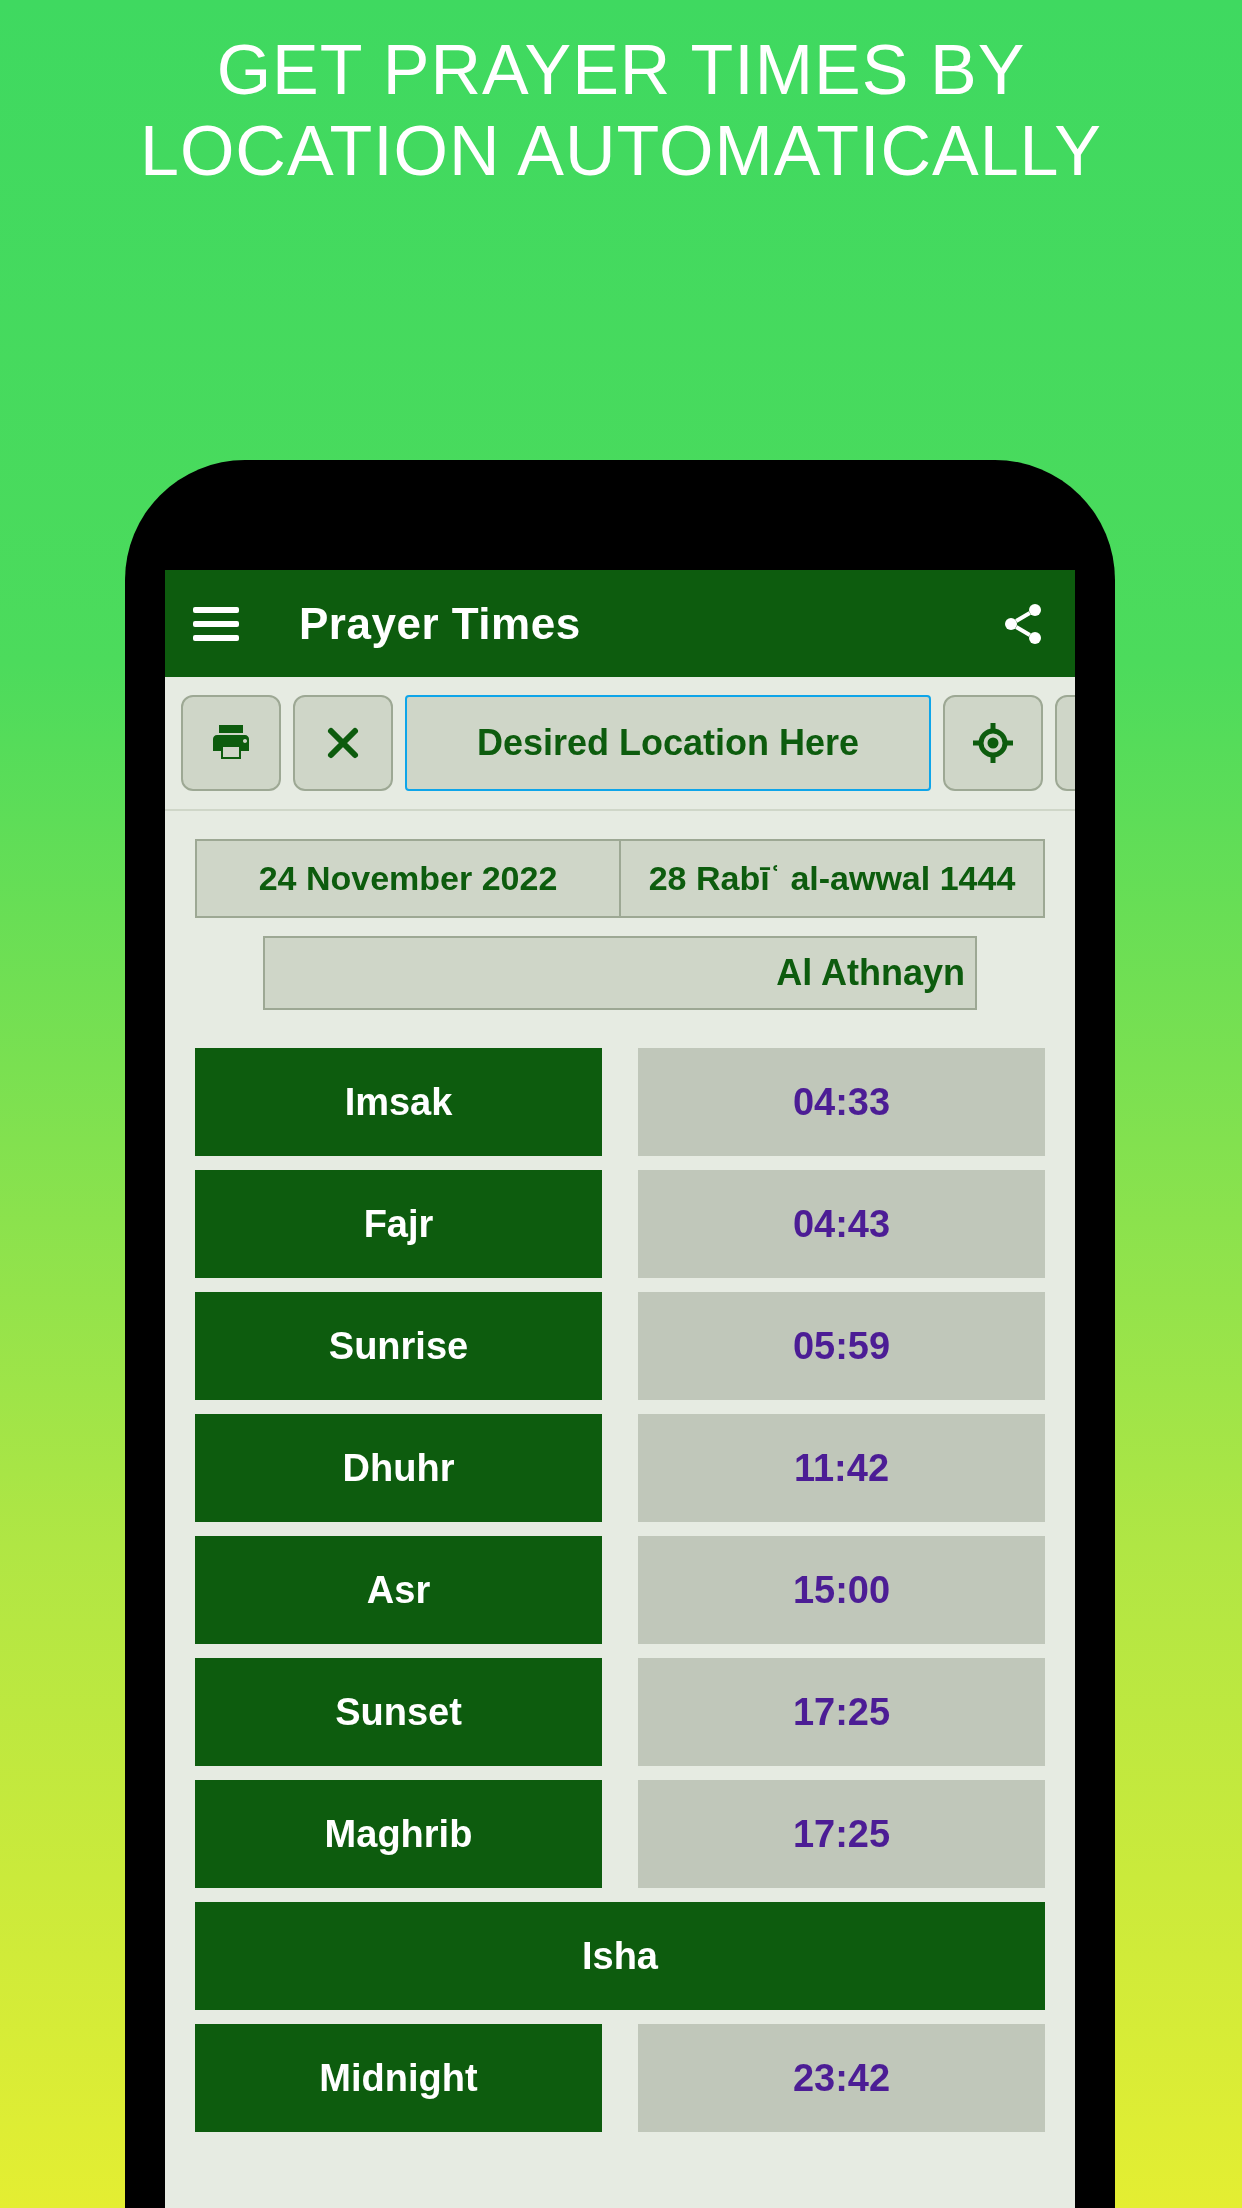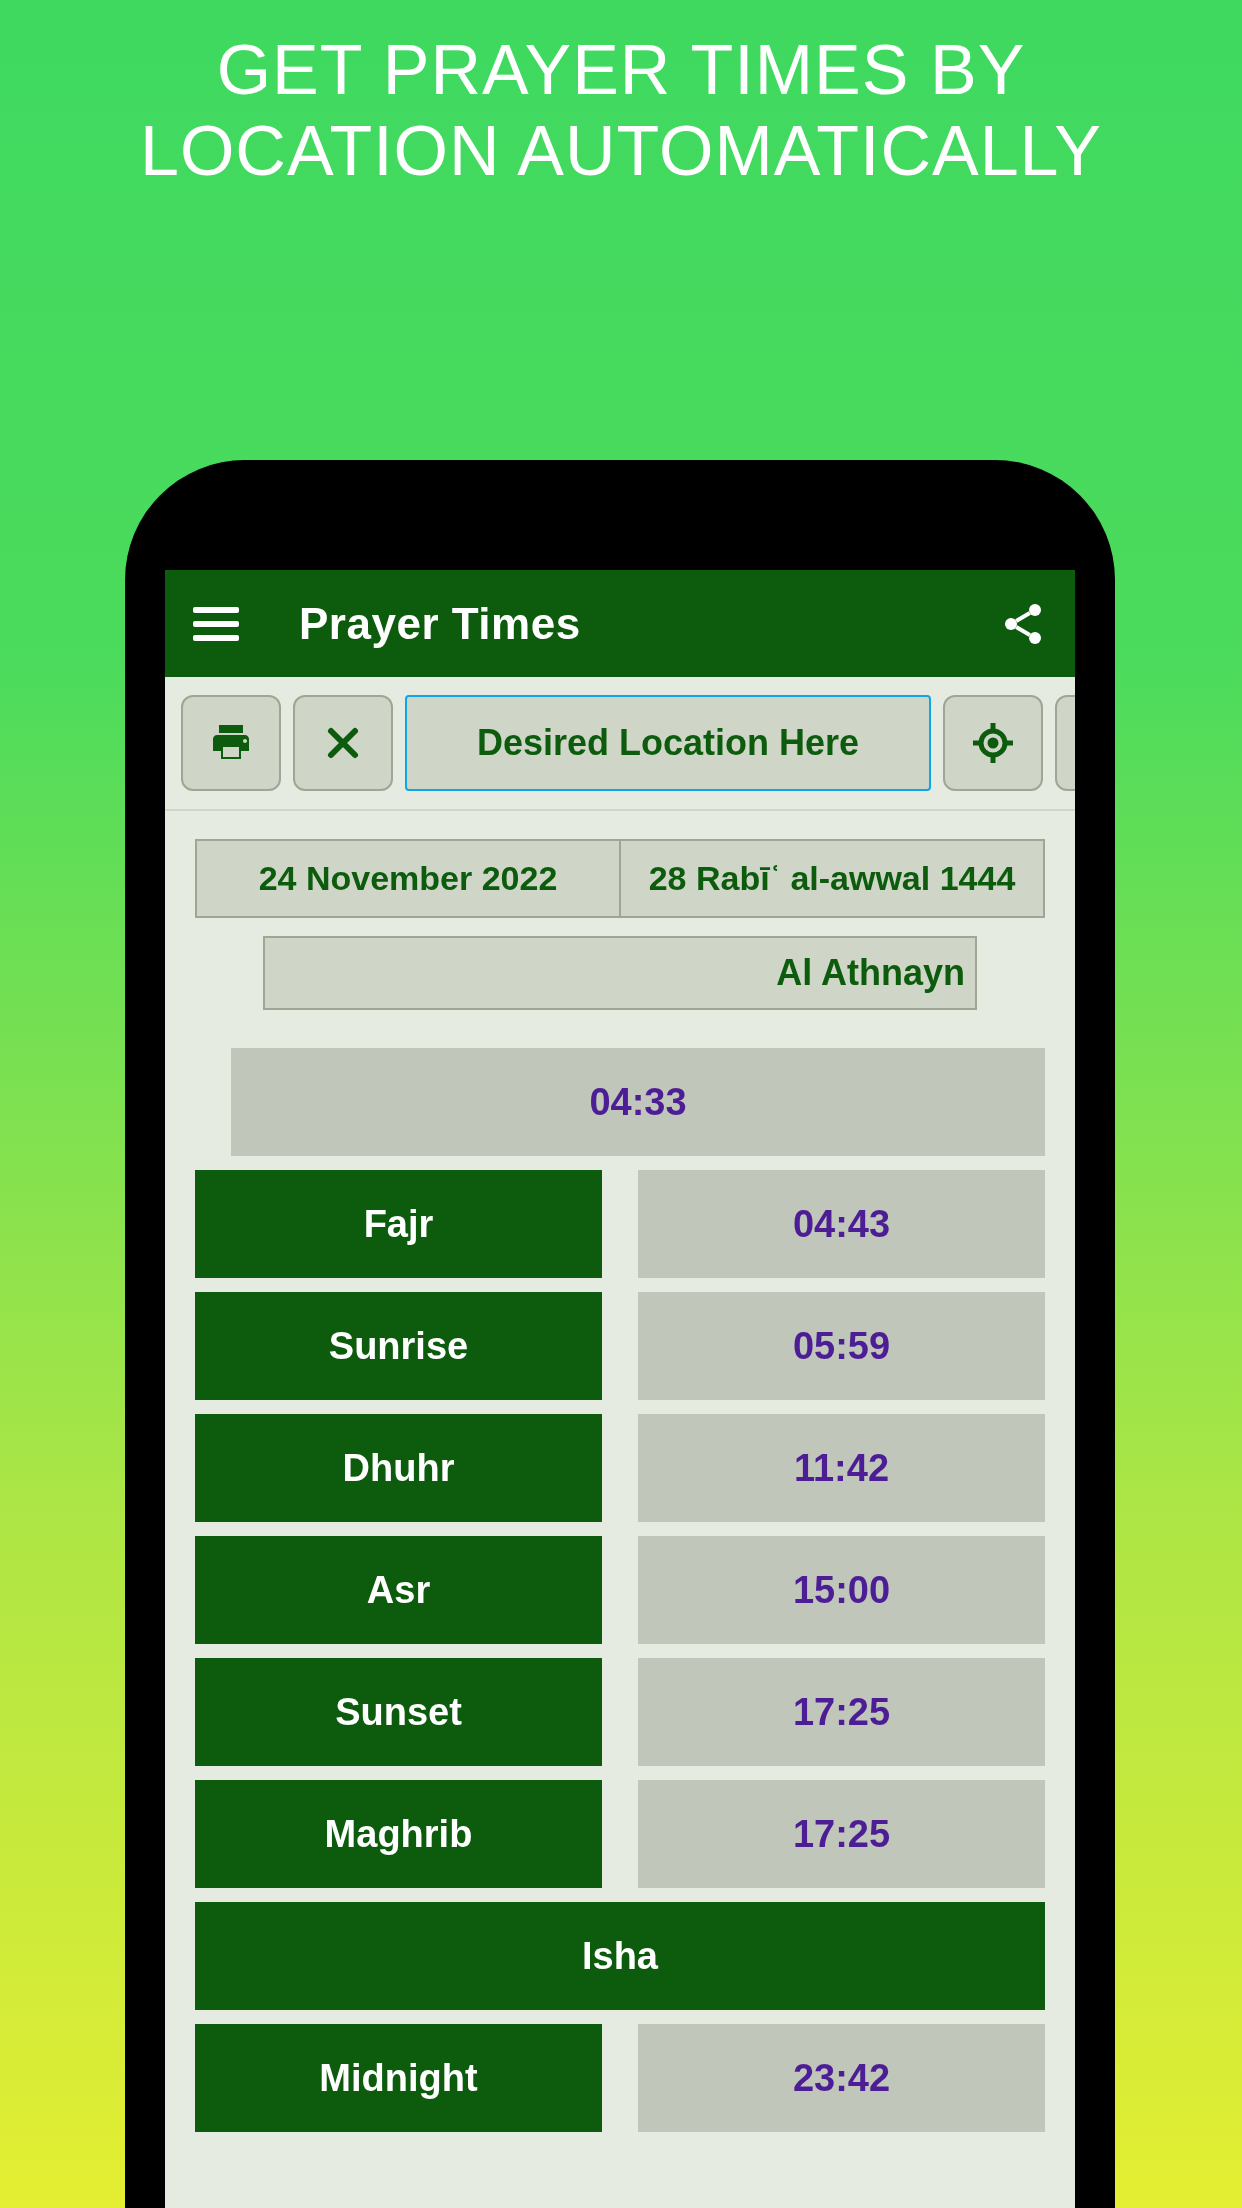--- a/index.html
+++ b/index.html
@@ -187,20 +187,21 @@
 
     <div class="main">
       <div class="date-row">
         <div class="date-cell">24 November 2022</div>
         <div class="date-cell">28 Rabīʿ al-awwal 1444</div>
       </div>
       <div class="day-row">Al Athnayn</div>
 
       <div class="times" id="times">
           <div class="time-row">
+            <div class="time-name">Imsak</div>
             <div class="time-value">04:33</div>
           </div>
           <div class="time-row">
             <div class="time-name">Fajr</div>
             <div class="time-value">04:43</div>
           </div>
           <div class="time-row">
             <div class="time-name">Sunrise</div>
             <div class="time-value">05:59</div>
           </div>

